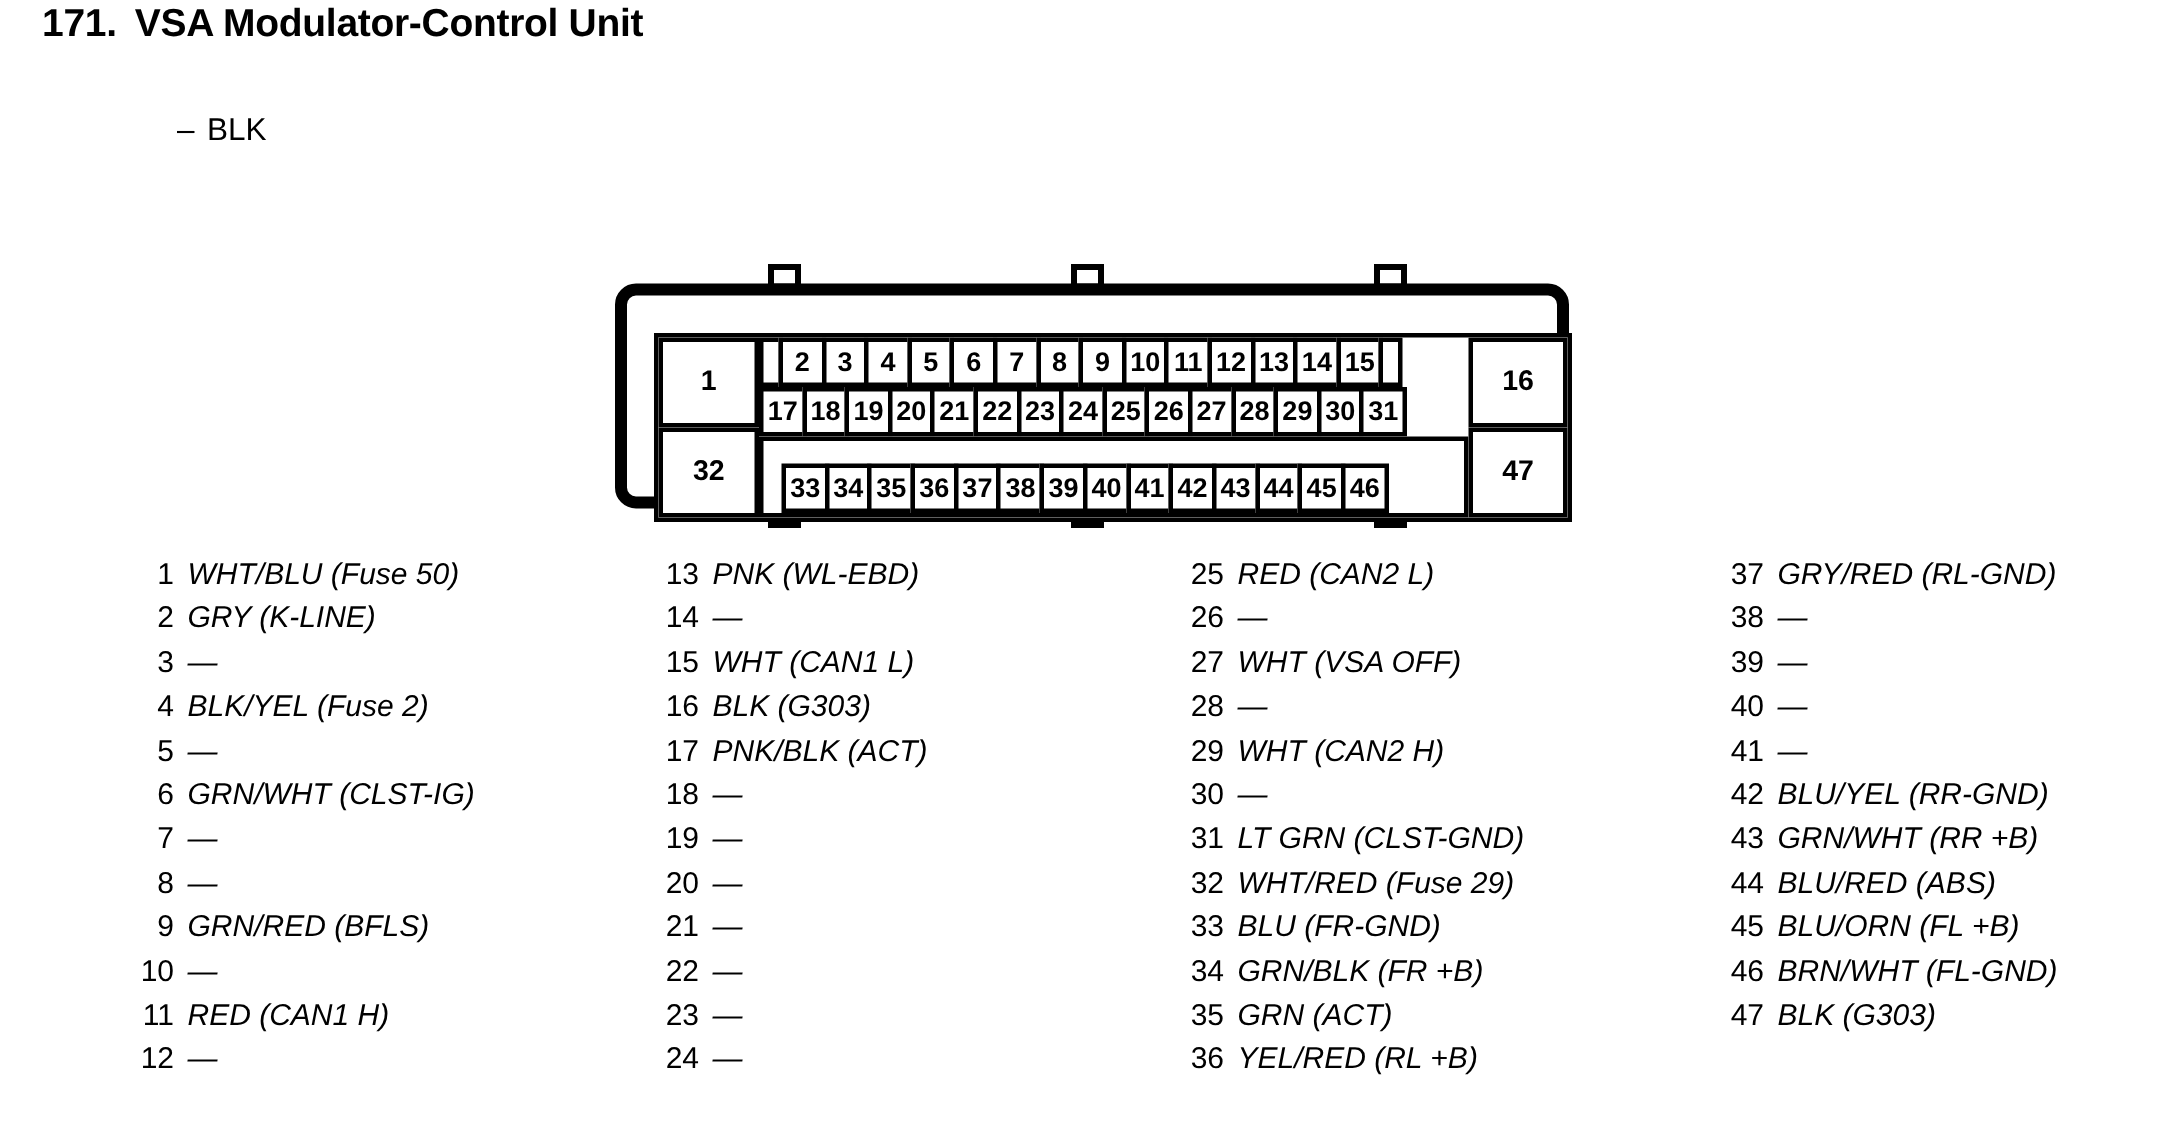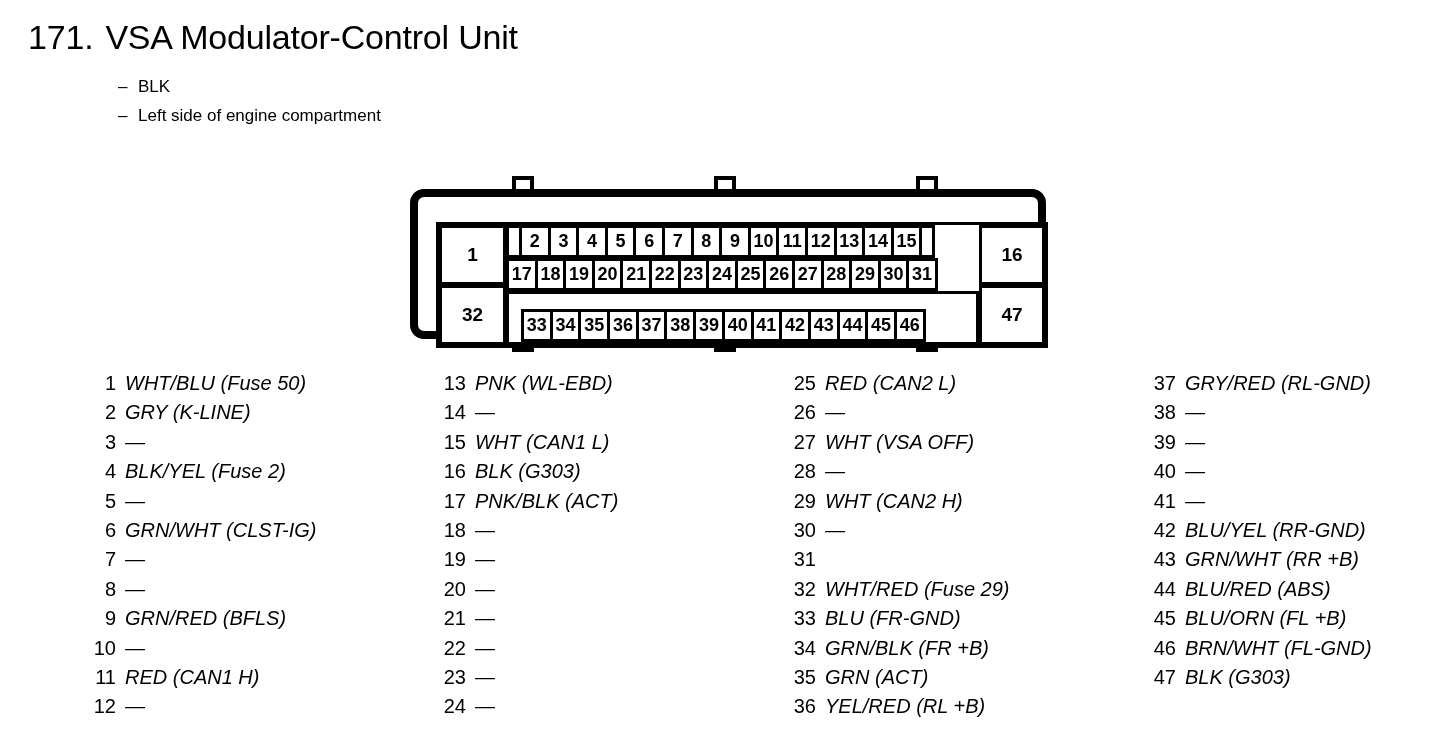--- a/index.html
+++ b/index.html
@@ -9,28 +9,28 @@
     background:#ffffff;
     color:#000000;
     font-family:"Liberation Sans","DejaVu Sans",sans-serif;
     overflow:hidden;
     position:relative;
   }
 
   
   #header{position:absolute;left:0;top:0;width:1456px;}
   #title{
-    position:absolute;left:28px;top:18px;
-    font-size:34px;font-weight:normal;
+    position:absolute;left:28px;top:0;
+    font-size:26px;font-weight:bold;
     letter-spacing:-0.2px;white-space:nowrap;
   }
   #title .num{margin-right:12px;}
   #subtitles{position:absolute;left:118px;top:72px;}
   .subtitle-line{
-    font-size:17px;line-height:29px;white-space:nowrap;
+    font-size:21px;line-height:29px;white-space:nowrap;
   }
   .subtitle-line .dash{display:inline-block;width:20px;}
 
   
   #connector-wrap{
     position:absolute;left:404px;top:176px;
     width:648px;height:176px;
   }
   
   .tab{
@@ -124,21 +124,20 @@
 </style>
 </head>
 <body>
 
 <div id="header">
   <div id="title">
     <span class="num">171.</span><span>VSA Modulator-Control Unit</span>
   </div>
   <div id="subtitles">
       <div class="subtitle-line"><span class="dash">–</span><span>BLK</span></div>
-      <div class="subtitle-line"><span class="dash">–</span><span>Left side of engine compartment</span></div>
     </div>
 </div>
 
 <div id="connector-wrap">
   <div id="tabs-top">
       <div class="tab top" style="left: 108px;"></div>
       <div class="tab top" style="left: 310px;"></div>
       <div class="tab top" style="left: 512px;"></div>
     </div>
   <div id="tabs-bottom">
@@ -331,20 +330,21 @@
       <div class="pin-row">
         <span class="pin-num">29</span>
         <span class="pin-label">WHT (CAN2 H)</span>
       </div>
       <div class="pin-row">
         <span class="pin-num">30</span>
         <span class="pin-label">—</span>
       </div>
       <div class="pin-row">
         <span class="pin-num">31</span>
+        <span class="pin-label">LT GRN (CLST-GND)</span>
       </div>
       <div class="pin-row">
         <span class="pin-num">32</span>
         <span class="pin-label">WHT/RED (Fuse 29)</span>
       </div>
       <div class="pin-row">
         <span class="pin-num">33</span>
         <span class="pin-label">BLU (FR-GND)</span>
       </div>
       <div class="pin-row">

